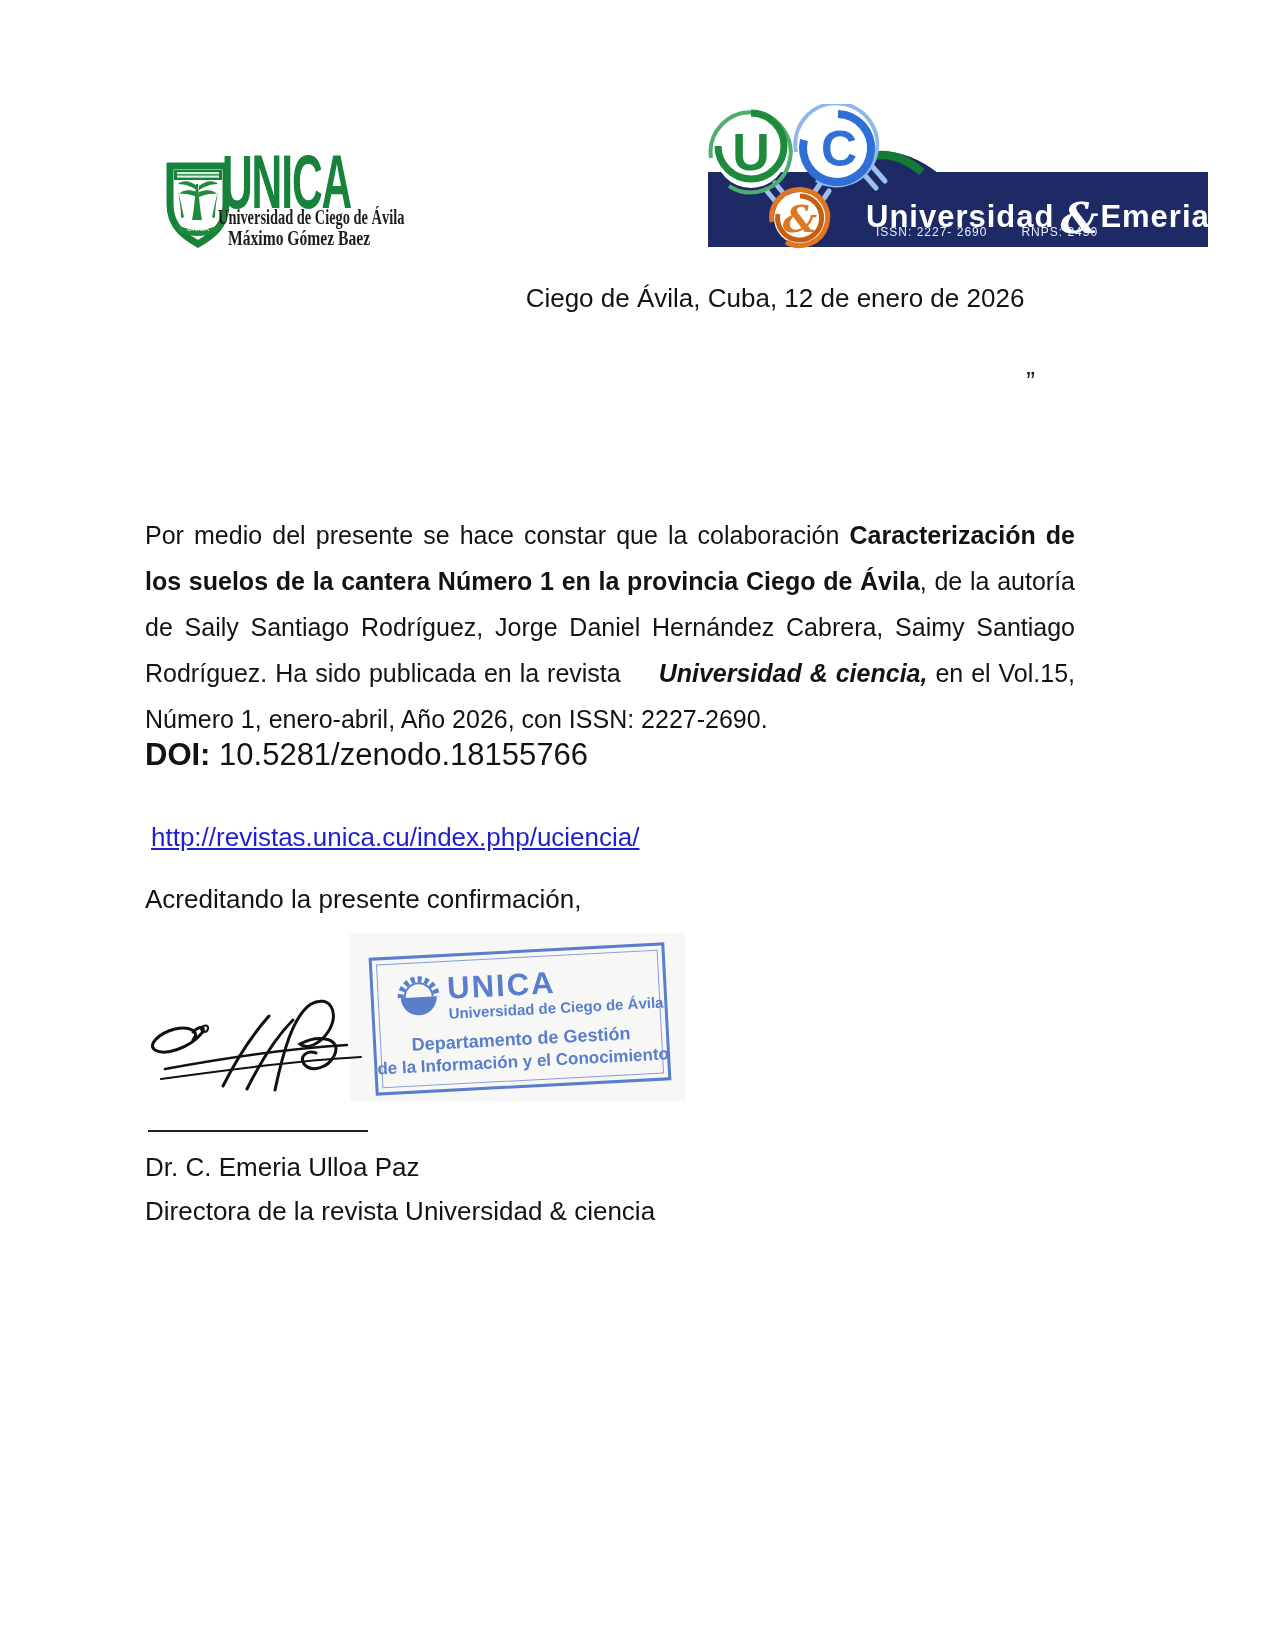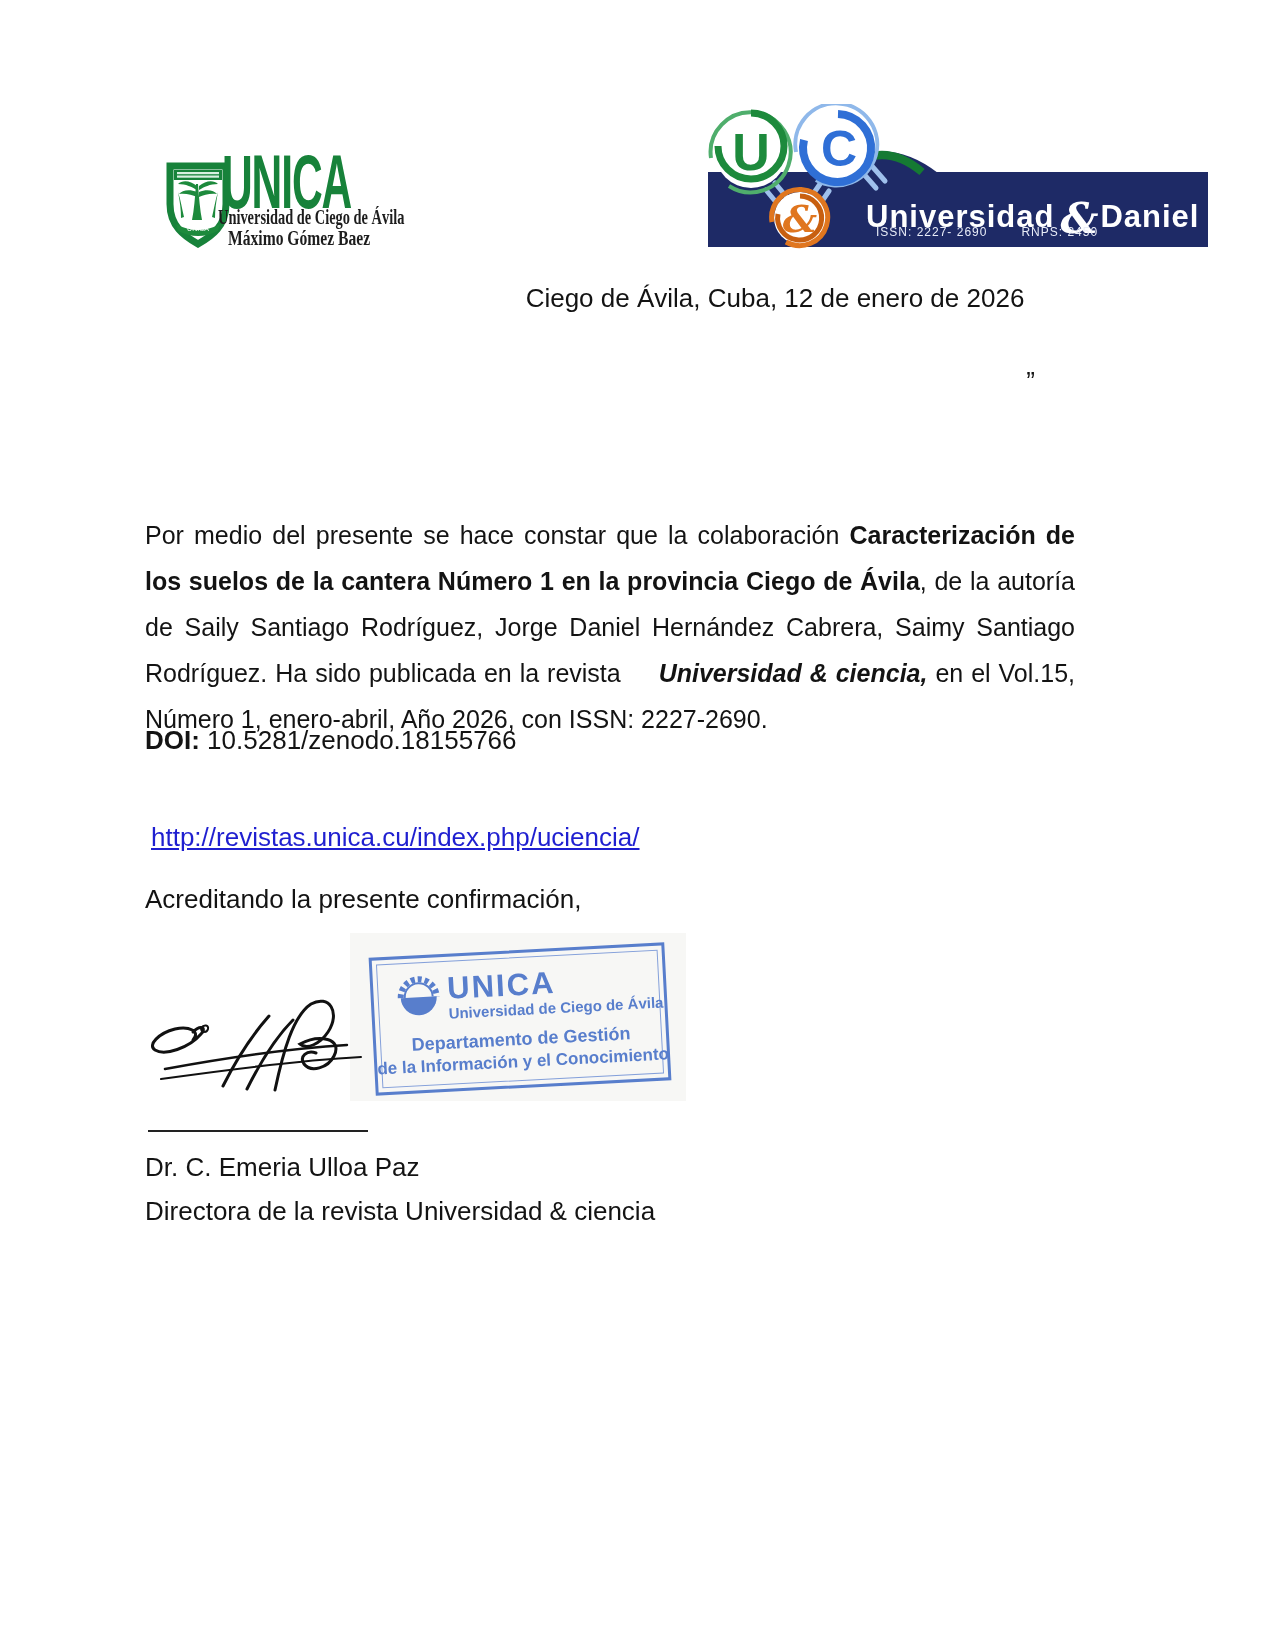--- a/index.html
+++ b/index.html
@@ -35,21 +35,21 @@
   .date-line{position:absolute;left:145px;top:283px;width:930px;box-sizing:border-box;
              padding-left:330px;text-align:center;font-size:26px;}
   .quote-line{position:absolute;left:145px;top:333px;width:930px;box-sizing:border-box;
               padding-left:194px;text-align:center;font-size:26px;}
   .quote-close{position:absolute;left:145px;top:366px;width:930px;box-sizing:border-box;
                padding-right:40px;text-align:right;font-size:26px;}
   .body-par{position:absolute;left:145px;top:487px;width:930px;font-size:25px;
             line-height:46px;text-align:justify;}
   .body-par .b{font-weight:bold;}
   .body-par .bi{font-weight:bold;font-style:italic;margin-left:30px;}
-  .doi-line{position:absolute;left:145px;top:717px;width:930px;font-size:26px;line-height:46px;}
+  .doi-line{position:absolute;left:145px;top:732px;width:930px;font-size:31px;line-height:46px;}
   .doi-line .b{font-weight:bold;}
   .journal-link{position:absolute;left:151px;top:822px;font-size:26px;color:#1f1fd0;
                 text-decoration:underline;}
   .closing-line{position:absolute;left:145px;top:884px;font-size:26px;}
 
   
   .scan-box{position:absolute;left:350px;top:933px;width:336px;height:168px;background:#f7f7f5;}
   .signature{position:absolute;left:135px;top:940px;}
   .stamp{position:absolute;left:372px;top:950px;width:296px;height:138px;
          border:3px solid #4b74c9;outline:1px solid #7b99d8;outline-offset:-8px;
@@ -118,21 +118,21 @@
       <path d="M147,44 m-41,4 a41,41 0 1 1 20,28" fill="none" stroke="#8fb8ea" stroke-width="4"></path>
       <path d="M147,44 m-33,-8 a34,34 0 1 0 34,-26" fill="none" stroke="#2f6fd6" stroke-width="8"></path>
       <text x="149" y="62" text-anchor="middle" font-size="50" font-weight="bold" fill="#2f6fd6" font-family="Liberation Sans, sans-serif">C</text>
 
       <circle cx="110" cy="114" r="26" fill="#ffffff"></circle>
       <path d="M110,114 m-28,4 a28,28 0 1 1 14,20" fill="none" stroke="#e0761f" stroke-width="5"></path>
       <path d="M110,114 m-22,-4 a22,22 0 1 0 22,-18" fill="none" stroke="#c85f10" stroke-width="5"></path>
       <text x="110" y="128" text-anchor="middle" font-size="38" font-weight="bold" font-style="italic" fill="#e0761f" font-family="DejaVu Serif, serif">&amp;</text>
     </svg>
     <div class="banner-title">
-      <span class="w">Universidad</span><span class="amp">&amp;</span><span class="w">Daniel</span>
+      <span class="w">Universidad</span><span class="amp">&amp;</span><span class="w">Emeria</span>
     </div>
     <div class="banner-issn">
       <span>ISSN: 2227- 2690</span><span class="gap"></span><span>RNPS: 2450</span>
     </div>
   </div>
 
   <div class="date-line">Ciego de Ávila, Cuba, 12 de enero de 2026</div>
   <div class="quote-close">”</div>
 
   <p class="body-par"><span>Por medio del presente se hace constar que la colaboración </span><span class="b">Caracterización de los suelos de la cantera Número 1 en la provincia Ciego de Ávila</span><span>, de la autoría de Saily Santiago Rodríguez, Jorge Daniel Hernández Cabrera, Saimy Santiago Rodríguez. Ha sido publicada en la revista </span><span class="bi">Universidad &amp; ciencia,</span><span> en el Vol.15, Número 1, enero-abril, Año 2026, con ISSN: 2227-2690.</span></p>

